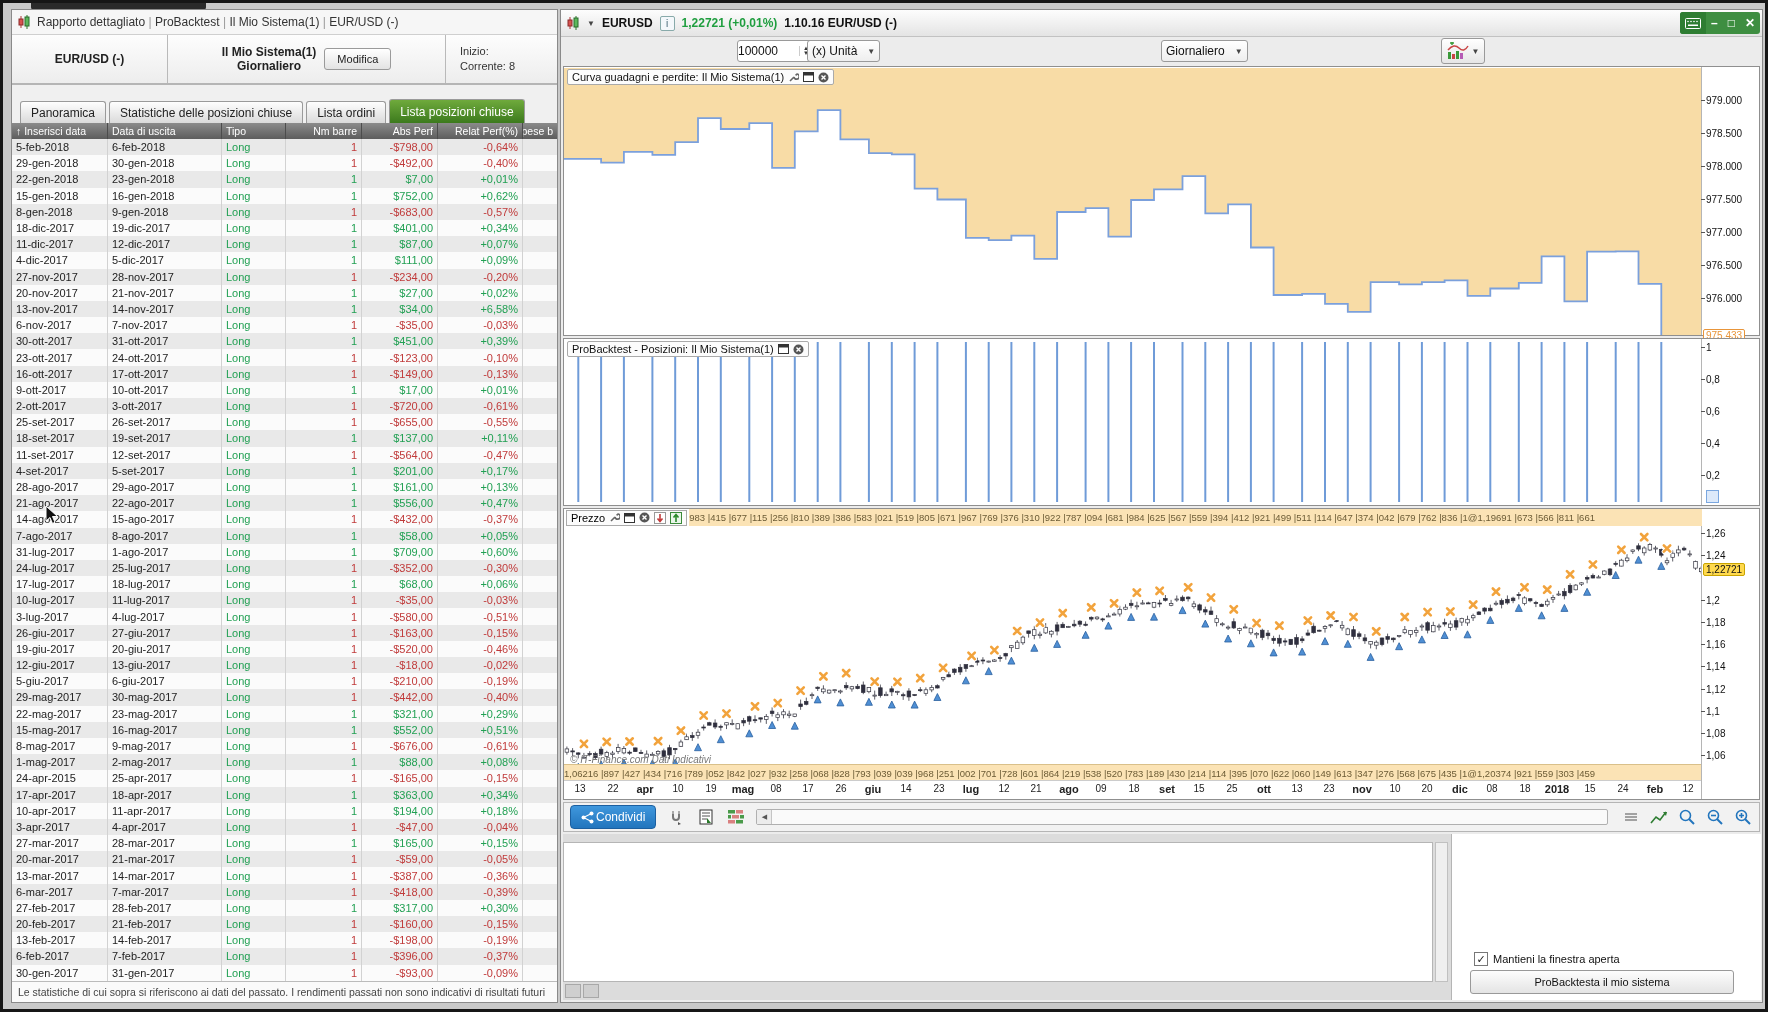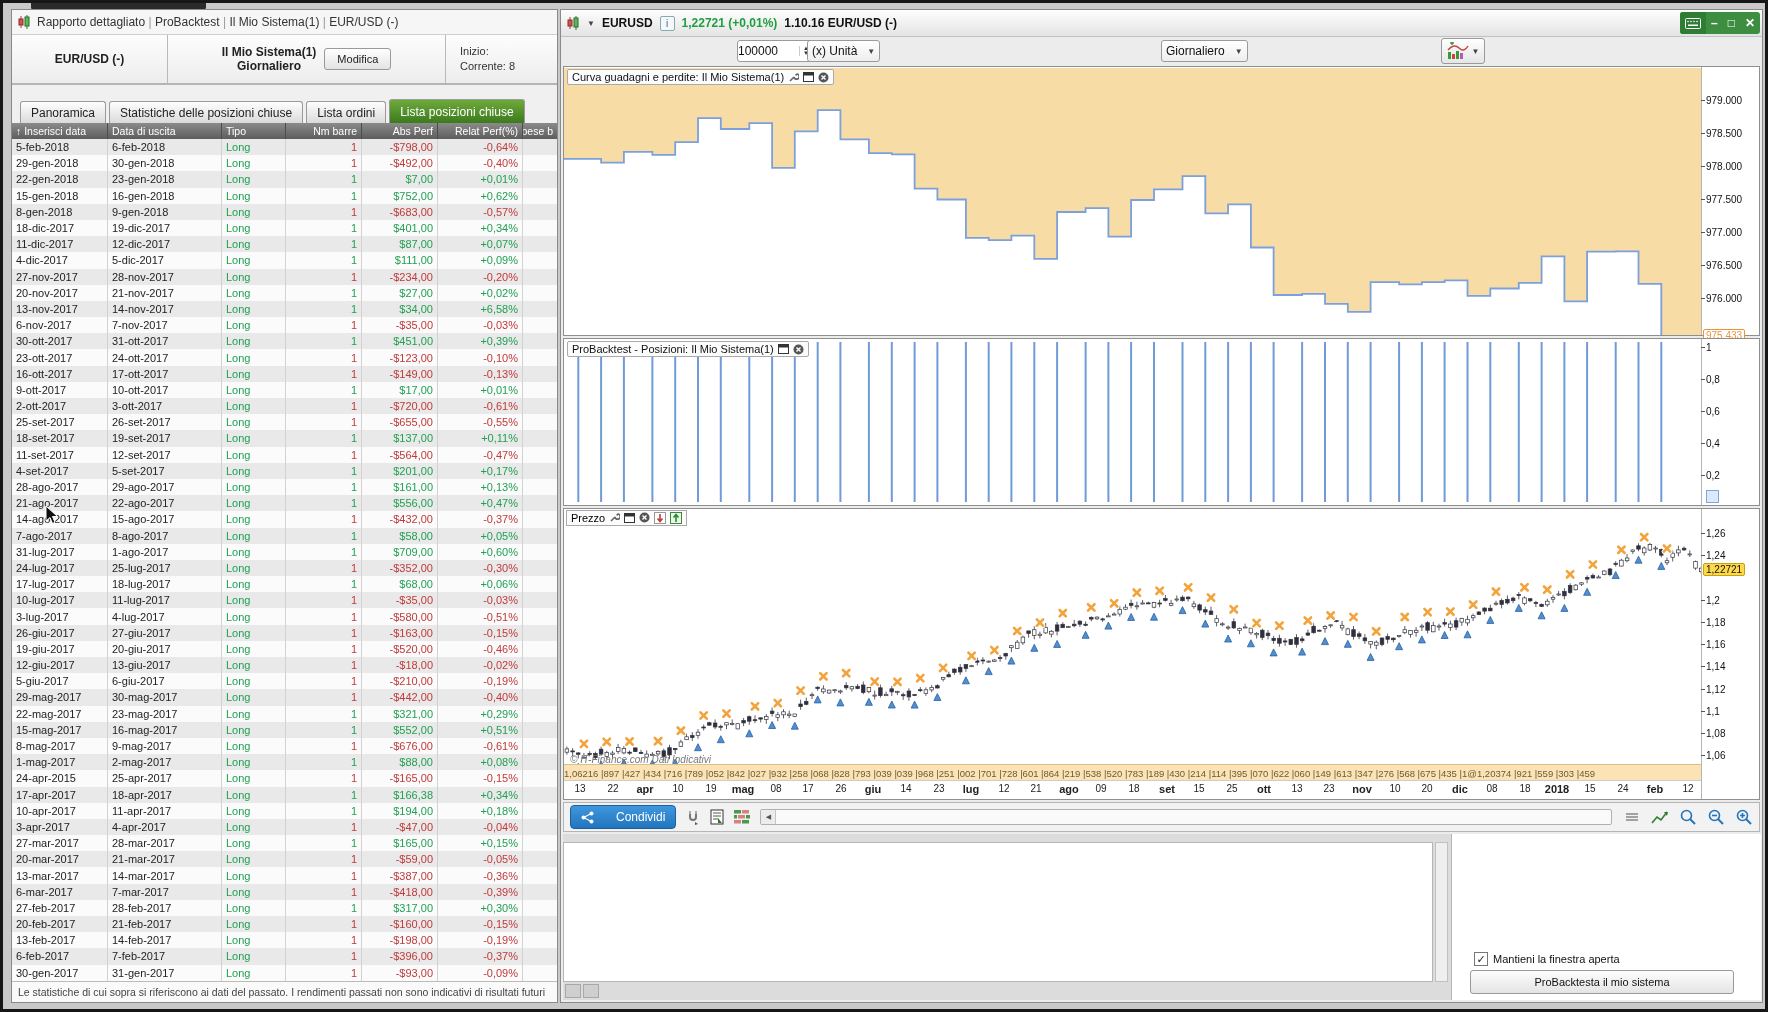--- a/index.html
+++ b/index.html
@@ -92,21 +92,21 @@
   #price-chip{position:relative;display:flex;align-items:center;gap:4px;background:#fcfcfc;border:1px solid #aaa;
               font-size:11px;padding:1px 4px;margin:8px 2px;z-index:6}
   #price-xaxis{position:absolute;left:0;bottom:0;height:18px;right:57px;background:#fff;border-top:1px solid #ccc}
   .xlab{position:absolute;top:2px;font-size:10px;color:#222;transform:translateX(-50%)}
   .xlab.b{font-weight:bold;font-size:11px}
   #provider-note{position:absolute;left:6px;bottom:34px;font-size:10px;font-style:italic;color:#777;z-index:4}
   .pos-handle{position:absolute;right:44px;bottom:2px;width:11px;height:11px;border:1px solid #7aa7e0;background:#dce9fa}
 
   #rw-bottombar{position:absolute;left:2px;top:792px;width:1197px;height:30px;background:#f2f2f2;border:1px solid #b5b5b5;
                 box-sizing:border-box;display:flex;align-items:center;gap:10px;padding:0 6px}
-  #btn-share{display:flex;align-items:center;gap:22px;background:linear-gradient(#3f97dd,#2275bd);color:#fff;
+  #btn-share{display:flex;align-items:center;gap:2px;background:linear-gradient(#3f97dd,#2275bd);color:#fff;
              border:1px solid #1b5fa0;border-radius:4px;height:22px;padding:0 10px;font-size:12px}
   .mini-ic{display:flex;align-items:center;justify-content:center;width:20px;height:20px}
   #hscroll{flex:0 0 auto;width:850px;height:14px;border:1px solid #b0b0b0;background:#fafafa;border-radius:2px;display:flex;align-items:center}
   #hscroll .larr{width:14px;height:100%;border-right:1px solid #c5c5c5;display:flex;align-items:center;justify-content:center;
                  font-size:7px;color:#555;background:#ececec}
   #zoom-icons{display:flex;align-items:center;gap:8px;margin-left:auto}
 
   #rw-bottomarea{position:absolute;left:2px;top:824px;width:1197px;height:166px;background:#dcdcdc}
   #ba-main{position:absolute;left:0;top:8px;width:870px;height:140px;background:#fff;border:1px solid #b5b5b5;box-sizing:border-box}
   #ba-vscroll{position:absolute;left:872px;top:8px;width:13px;height:140px;background:#efefef;border:1px solid #c0c0c0;box-sizing:border-box}
@@ -529,21 +529,21 @@
           <div class="tcell w4 neg num">1</div>
           <div class="tcell w5 neg num">-$165,00</div>
           <div class="tcell w6 neg num">-0,15%</div>
           <div class="tcell w7  "></div>
         </div>
         <div class="trow">
           <div class="tcell w1 c-date ">17-apr-2017</div>
           <div class="tcell w2 c-date ">18-apr-2017</div>
           <div class="tcell w3 c-long ">Long</div>
           <div class="tcell w4 pos num">1</div>
-          <div class="tcell w5 pos num">$166,38</div>
+          <div class="tcell w5 pos num">$363,00</div>
           <div class="tcell w6 pos num">+0,34%</div>
           <div class="tcell w7  "></div>
         </div>
         <div class="trow">
           <div class="tcell w1 c-date ">10-apr-2017</div>
           <div class="tcell w2 c-date ">11-apr-2017</div>
           <div class="tcell w3 c-long ">Long</div>
           <div class="tcell w4 pos num">1</div>
           <div class="tcell w5 pos num">$194,00</div>
           <div class="tcell w6 pos num">+0,18%</div>
@@ -1361,20 +1361,23 @@
             </svg>
           <svg width="12" height="12">
               <rect x="0.5" y="0.5" width="11" height="11" fill="#fff" stroke="#999"></rect>
               <path d="M6 2 V9 M3.5 6.5 L6 9.5 L8.5 6.5" fill="none" stroke="#c03a3a" stroke-width="1.6"></path>
             </svg>
           <svg width="12" height="12">
               <rect x="0.5" y="0.5" width="11" height="11" fill="#eaf6ea" stroke="#3a8a3a"></rect>
               <path d="M6 10 V3 M3.5 5.5 L6 2.5 L8.5 5.5" fill="none" stroke="#2a8a2a" stroke-width="1.6"></path>
             </svg>
         </div>
+        <div id="price-topstrip">
+            <span>983 |415 |677 |115 |256 |810 |389 |386 |583 |021 |519 |805 |671 |967 |769 |376 |310 |922 |787 |094 |681 |984 |625 |567 |559 |394 |412 |921 |499 |511 |114 |647 |374 |042 |679 |762 |836 |1@1,19691 |673 |566 |811 |661</span>
+          </div>
       </div>
       <div class="strip" id="price-bottomstrip" style="bottom:18px;right:57px">
           <span>1,06216 |897 |427 |434 |716 |789 |052 |842 |027 |932 |258 |068 |828 |793 |039 |039 |968 |251 |002 |701 |728 |601 |864 |219 |538 |520 |783 |189 |430 |214 |114 |395 |070 |622 |060 |149 |613 |347 |276 |568 |675 |435 |1@1,20374 |921 |559 |303 |459</span>
         </div>
       <div id="provider-note"><span>© IT-Finance.com Dati Indicativi</span></div>
       <div id="price-xaxis">
           <span class="xlab" style="left:16px">13</span>
           <span class="xlab" style="left:49px">22</span>
           <span class="xlab b" style="left:81px">apr</span>
           <span class="xlab" style="left:114px">10</span>

